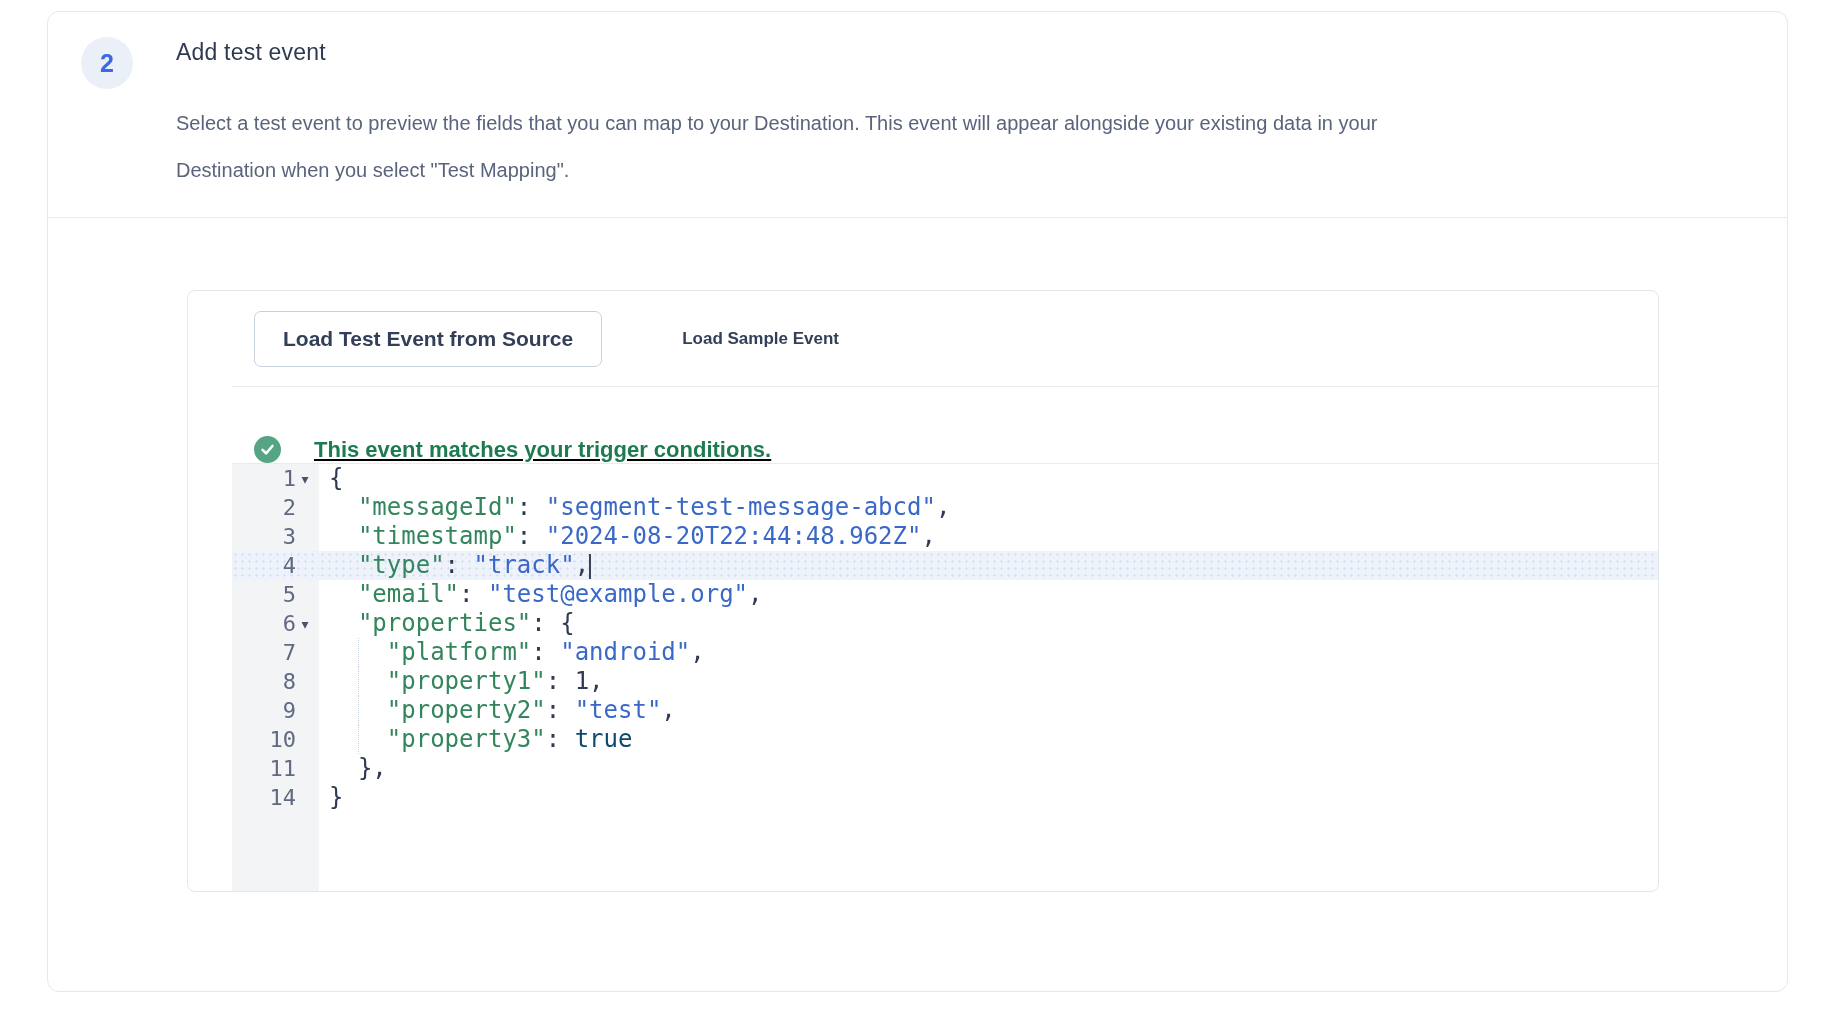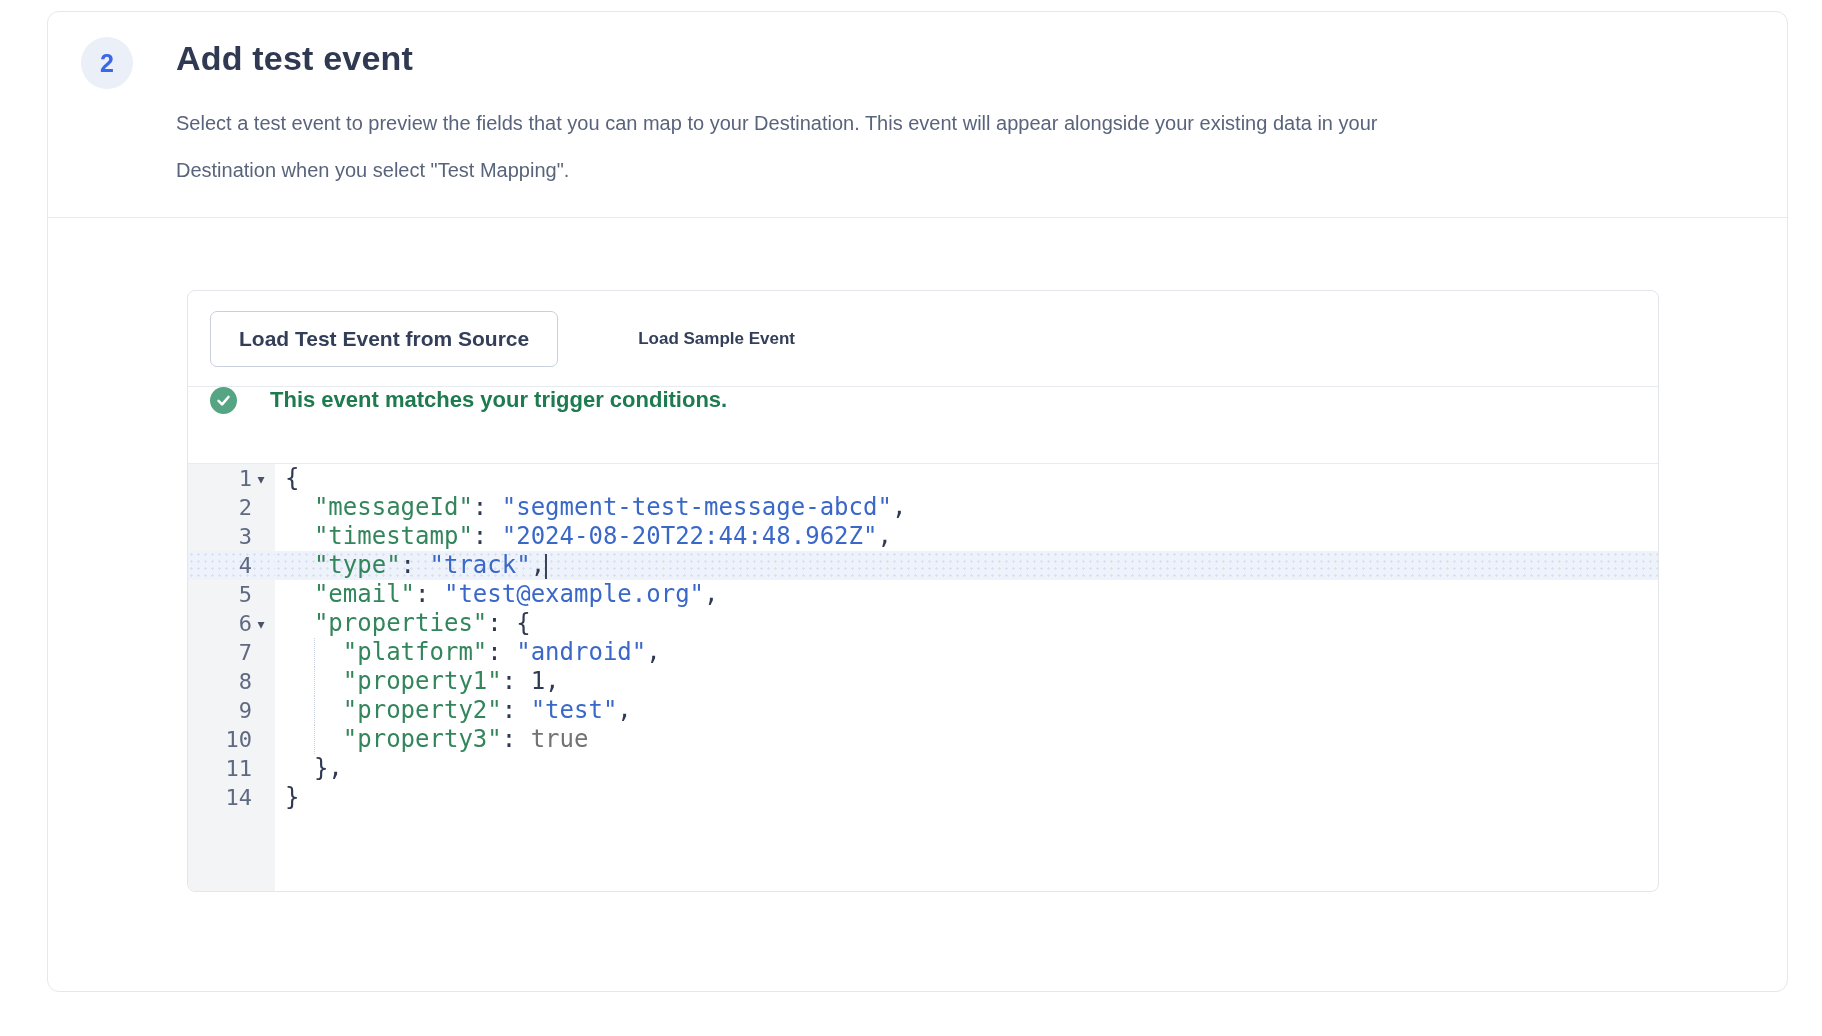--- a/index.html
+++ b/index.html
@@ -11,48 +11,48 @@
     background:#FFFFFF; border:1px solid #E5E8EC; border-radius:12px;
   }
 
   .step-circle {
     position:absolute; left:33px; top:25px; width:52px; height:52px; border-radius:50%;
     background:#EAEFF8; color:#3B68E8; font-size:25px; font-weight:600;
     display:flex; align-items:center; justify-content:center;
   }
   .page-title {
     position:absolute; left:128px; top:27px;
-    font-size:34px; font-weight:700; color:#2F3A52; letter-spacing:0.2px;text-align:center;
+    font-size:23px; font-weight:400; color:#2F3A52; letter-spacing:0.2px;text-align:center;
   }
   .desc {
     position:absolute; left:128px; top:88px;
     font-size:20px; color:#59647C; line-height:47px; white-space:nowrap;
   }
   .header-divider { position:absolute; left:0; right:0; top:205px; height:1px; background:#E7EAEF; }
 
   .inner-card {
     position:absolute; left:139px; top:278px; width:1472px; height:602px;
     background:#FFFFFF; border:1px solid #E3E7EC; border-radius:8px;
-    display:flex; flex-direction:column; overflow:hidden;
+    display:flex; flex-direction:column; overflow:hidden;padding-left:44px;
   }
   .btn-row { height:95px; display:flex; align-items:center; padding-left:22px; flex:0 0 auto; }
   .btn-outline {
     height:56px; padding:0 28px; background:#FFFFFF;
     border:1px solid #C8D0DC; border-radius:7px;
     font-family:"Liberation Sans", sans-serif;
     font-size:21px; font-weight:600; color:#333F58; cursor:pointer;
   }
   .btn-plain {
     height:56px; padding:0 28px; margin-left:52px; background:transparent; border:none;
     font-family:"Liberation Sans", sans-serif;
     font-size:17px; font-weight:600; color:#333F58; cursor:pointer;
   }
   .h-divider { height:1px; background:#E7EAEF; flex:0 0 auto; }
 
-  .status-row { height:76px; display:flex; align-items:flex-start; padding-left:22px; flex:0 0 auto; }
+  .status-row { height:76px; display:flex; align-items:flex-end; padding-left:22px; flex:0 0 auto;text-decoration:underline; }
   .check-circle {
     width:27px; height:27px; border-radius:50%; background:#55A483; flex:0 0 auto;
     display:flex; align-items:center; justify-content:center;
   }
   .status-text { margin-left:33px; font-size:22px; font-weight:600; color:#1E7B50; }
 
   .editor { flex:1 1 auto; display:flex; flex-direction:column; font-family:"DejaVu Sans Mono", monospace; }
   .line { display:flex; height:29px; flex:0 0 auto; }
   .line.filler { flex:1 1 auto; height:auto; }
   .gutter-cell {
@@ -68,21 +68,21 @@
   }
   .line.active .gutter-cell, .line.active .code-cell {
     background-color:#EEF2FB;
     background-image:radial-gradient(circle, #D9E1F1 1.2px, transparent 1.3px);
     background-size:7px 7px;
   }
   .t-key  { color:#33855C; }
   .t-str  { color:#3A68C8; }
   .t-punc { color:#2F3951; }
   .t-num  { color:#2F3951; }
-  .t-bool { color:#737373; }
+  .t-bool { color:#0c4a6e; }
   .indent-guide { position:absolute; left:39px; top:0; bottom:0; border-left:1px dotted #C9D0DE; }
   .text-cursor { display:inline-block; width:2px; height:25px; background:#3A4358; vertical-align:text-bottom; }
 </style>
 </head>
 <body>
 
 <div class="canvas">
   <div class="outer-card">
 
     <div class="step-circle">2</div>

